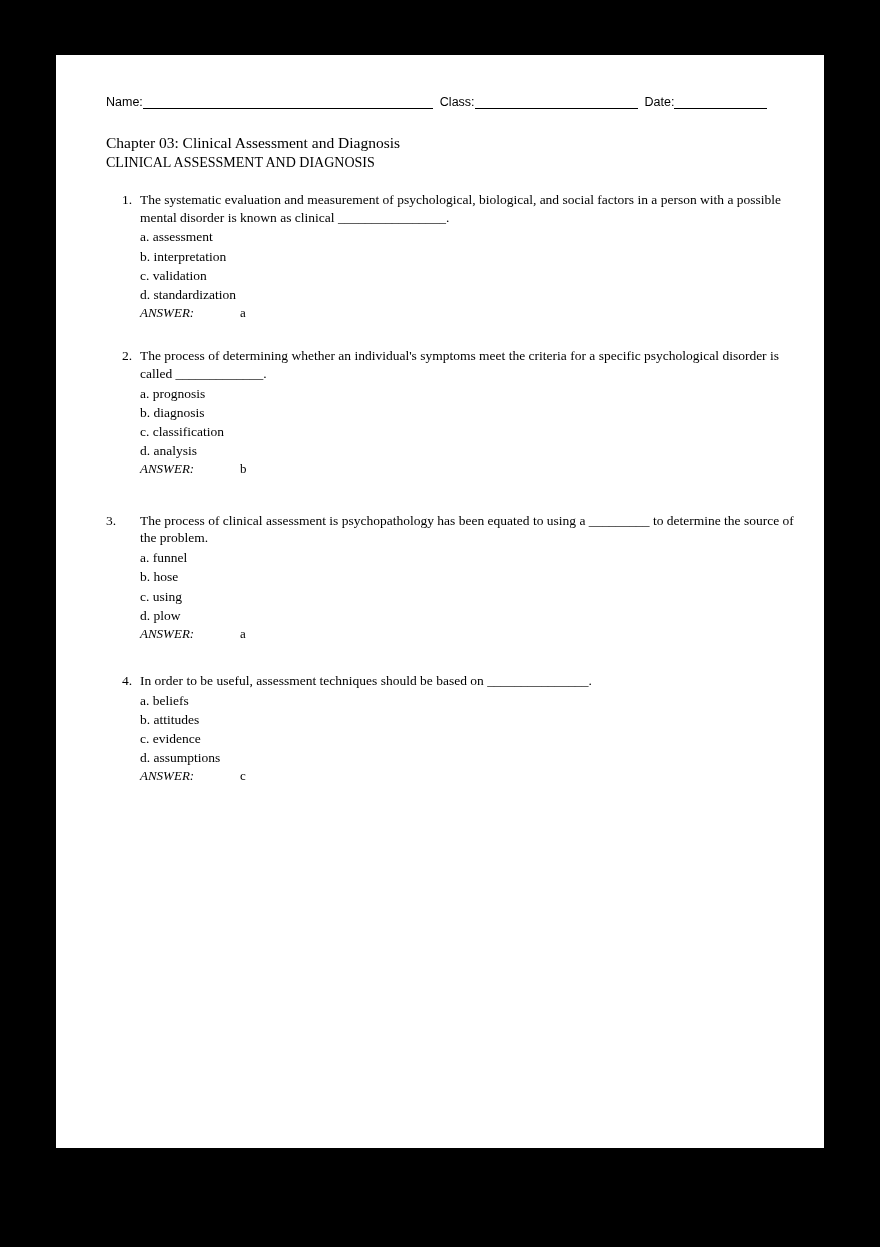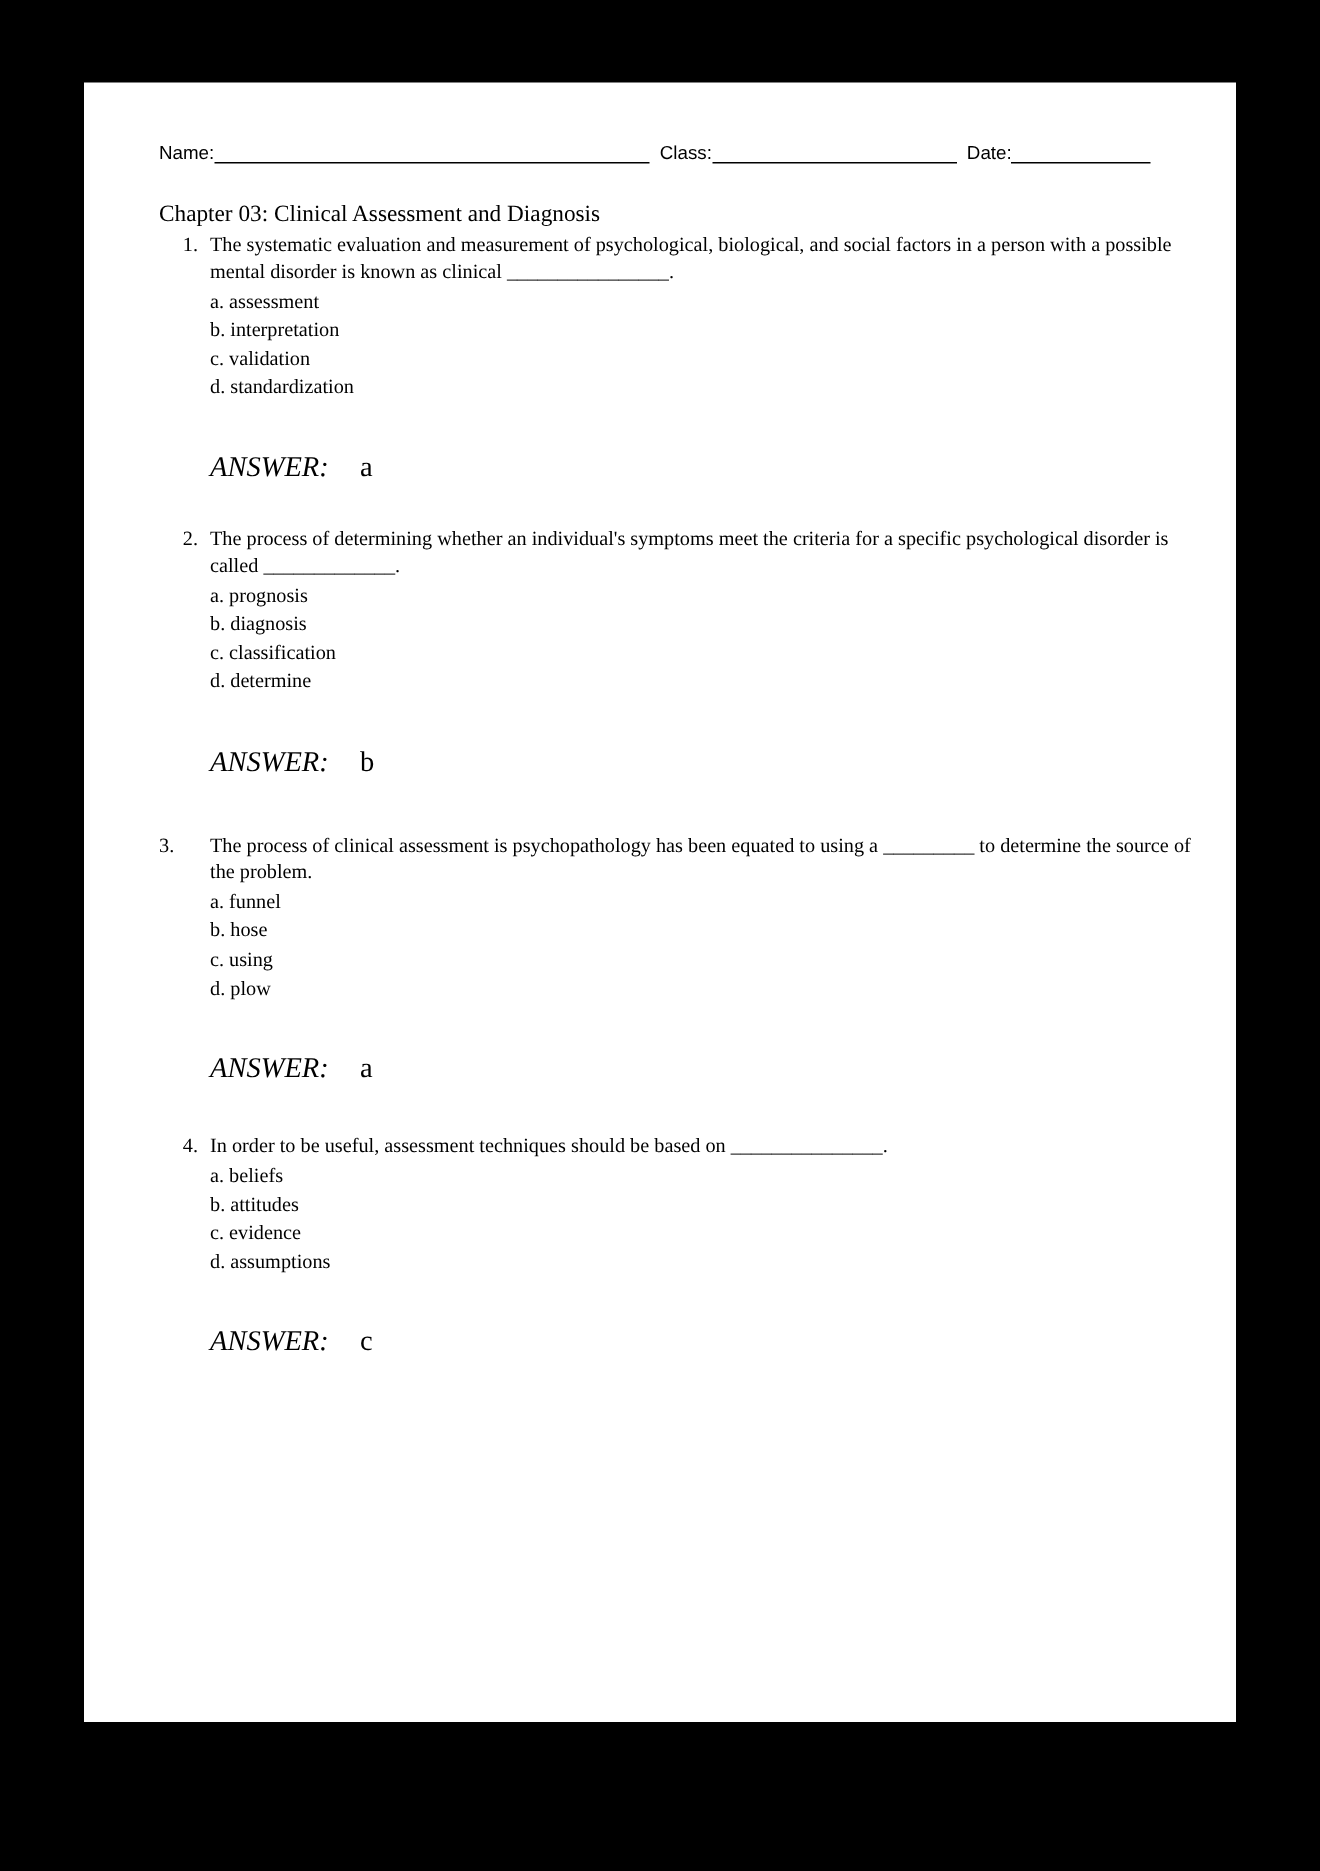--- a/index.html
+++ b/index.html
@@ -99,23 +99,23 @@
     font-size: 13.5px;
     line-height: 1.42;
     display: flex;
     flex-direction: column;
   }
   .opt-a { width: 76px; flex: 0 0 auto; }
   .opt-b { flex: 0 0 auto; }
   .opt-row.wide1 .opt-a { width: 93px; }
   .opt-row.wide2 .opt-a { width: 76px; }
   .answer-row {
-    font-size: 19px;
+    font-size: 13px;
     line-height: 1.32;
-    margin-top: 32px;
+    margin-top: 0;
     display: flex;
   }
   .answer-label {
     font-style: italic;
     width: 100px;
     flex: 0 0 auto;
   }
   .answer-val { flex: 0 0 auto; }
 </style>
 </head>
@@ -130,20 +130,21 @@
         <span class="hdr-rule rule-name"></span>
         <span class="gap"></span>
         <span class="hdr-label">Class:</span>
         <span class="hdr-rule rule-class"></span>
         <span class="gap"></span>
         <span class="hdr-label">Date:</span>
         <span class="hdr-rule rule-date"></span>
       </div>
 
       <p class="chapter-title">Chapter 03: Clinical Assessment and Diagnosis</p>
+      <p class="section-title">CLINICAL ASSESSMENT AND DIAGNOSIS</p>
 
       <div class="q-block">
         <span class="q-num">1.</span>
         <p class="q-stem">The systematic evaluation and measurement of psychological, biological, and social factors in a person with a possible mental disorder is known as clinical ________________.</p>
         <div class="opt-row">
           <span class="opt-a">a. assessment</span>
           <span class="opt-b">b. interpretation</span>
         </div>
         <div class="opt-row">
           <span class="opt-a">c. validation</span>
@@ -157,21 +158,21 @@
 
       <div class="q-block" style="margin-top:26px;">
         <span class="q-num">2.</span>
         <p class="q-stem">The process of determining whether an individual's symptoms meet the criteria for a specific psychological disorder is called _____________.</p>
         <div class="opt-row wide1">
           <span class="opt-a">a. prognosis</span>
           <span class="opt-b">b. diagnosis</span>
         </div>
         <div class="opt-row wide1">
           <span class="opt-a">c. classification</span>
-          <span class="opt-b">d. determine</span>
+          <span class="opt-b">d. analysis</span>
         </div>
         <div class="answer-row">
           <span class="answer-label">ANSWER:</span>
           <span class="answer-val">b</span>
         </div>
       </div>
 
       <div class="q-block" style="margin-top:34px;">
         <span class="q-num wide">3.</span>
         <p class="q-stem indent-below">The process of clinical assessment is psychopathology has been equated to using a _________ to determine the source of the problem.</p>

